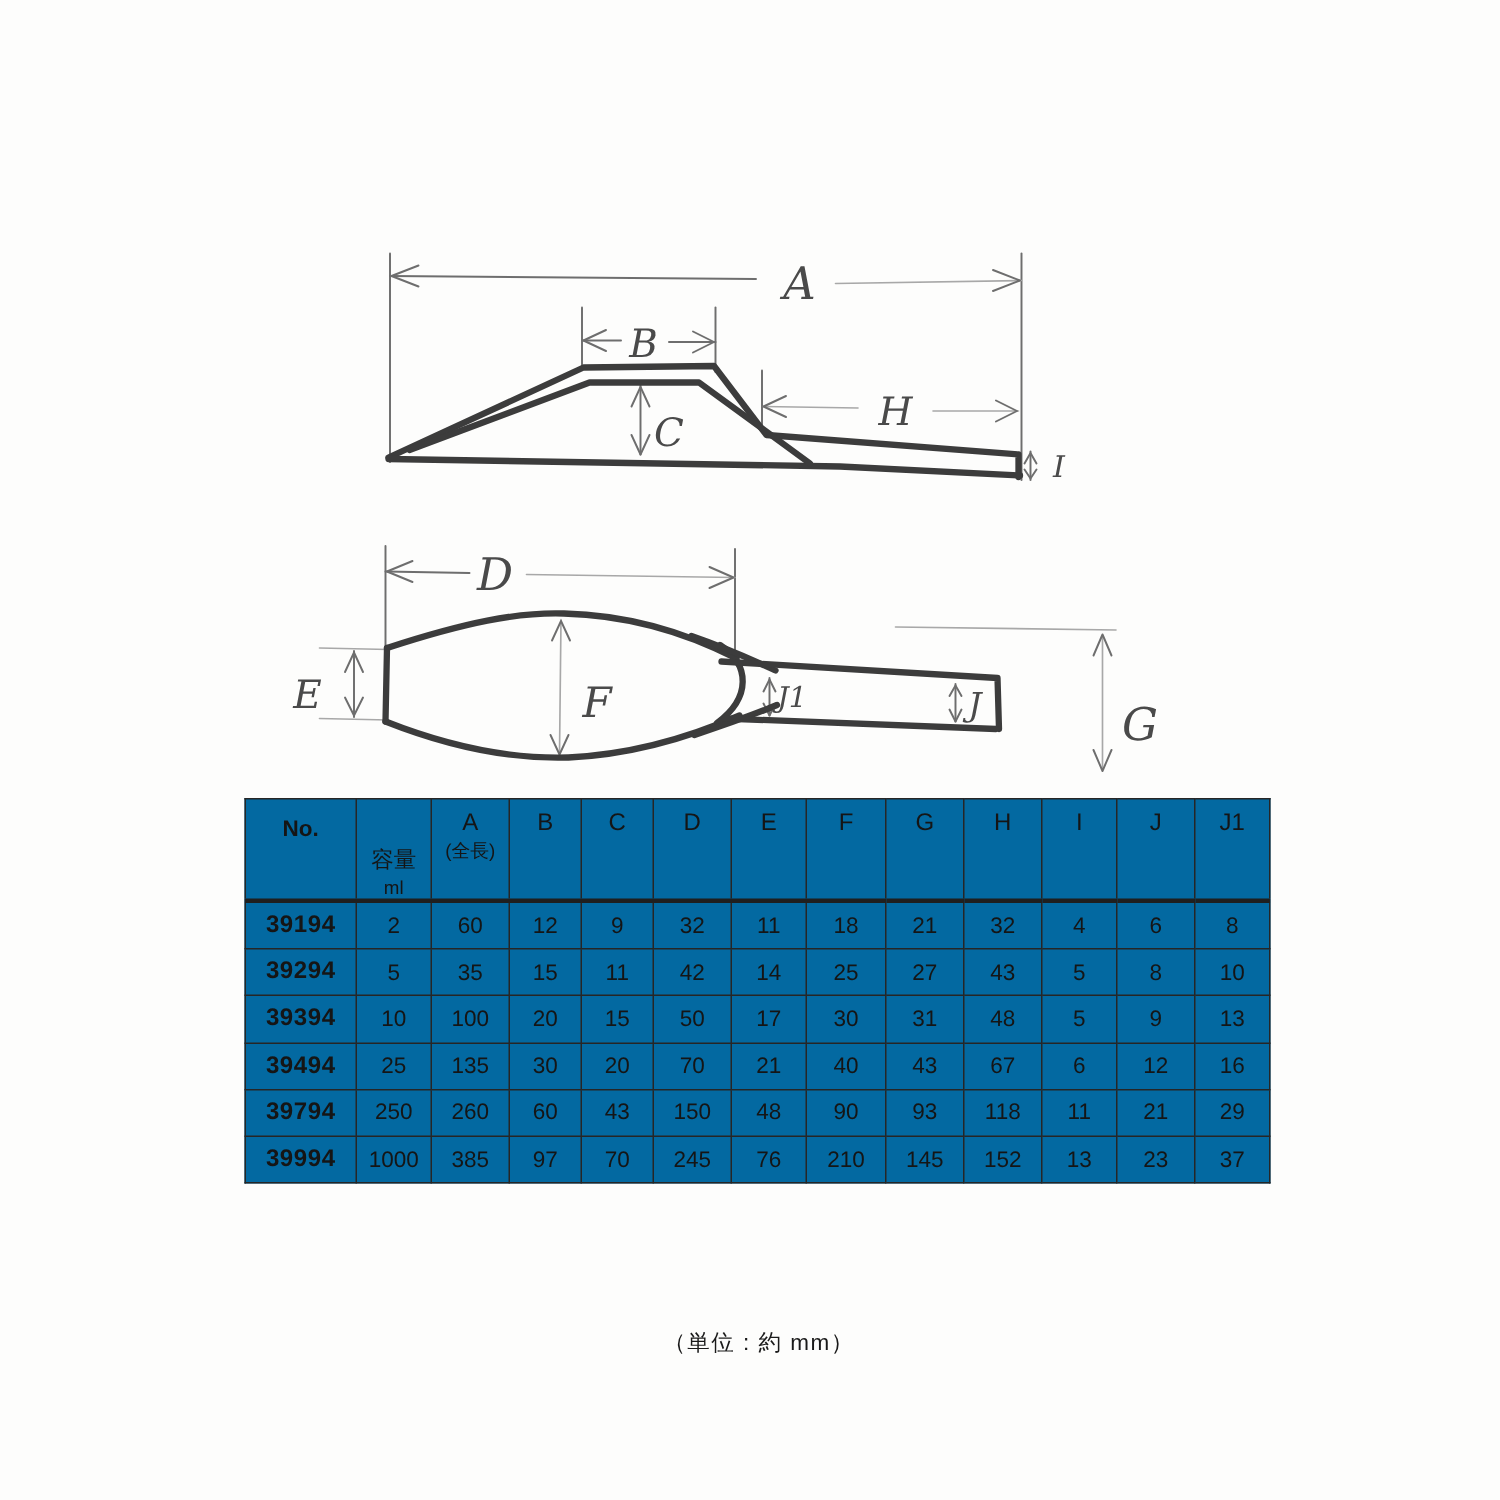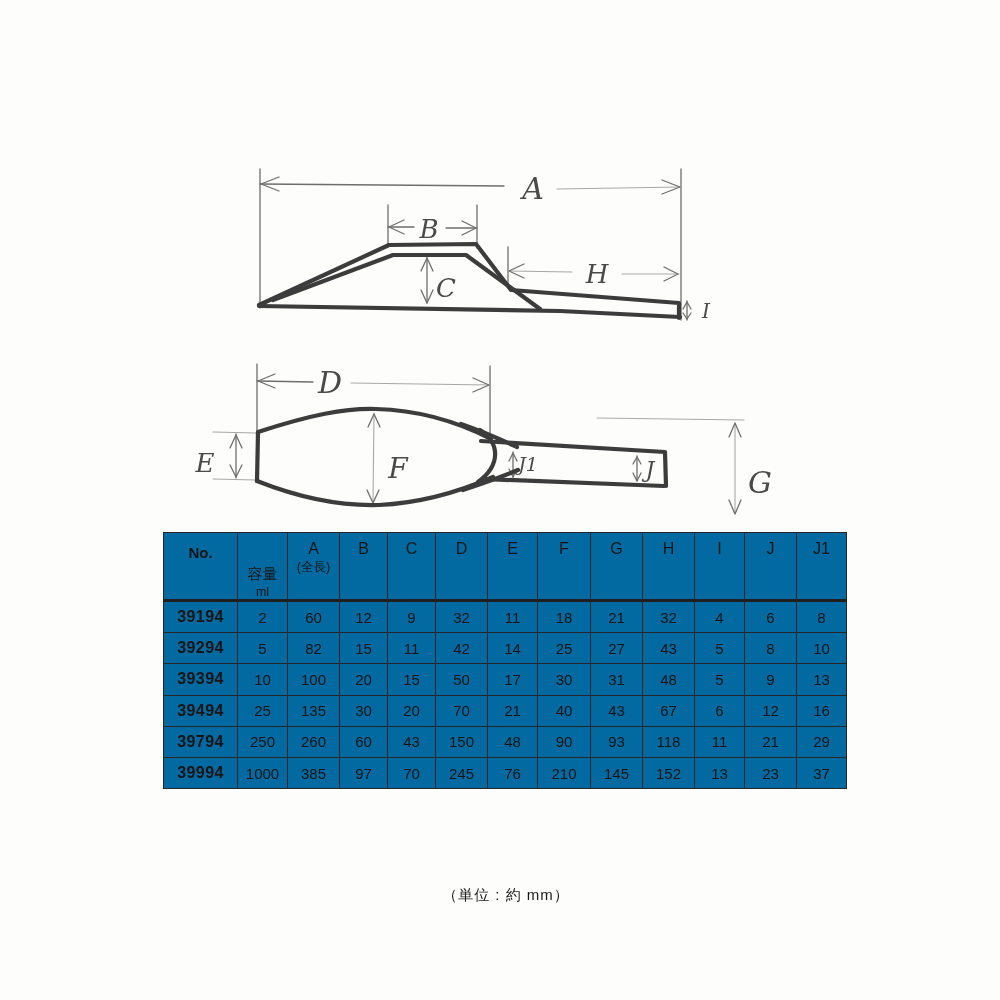--- a/index.html
+++ b/index.html
@@ -226,21 +226,21 @@
           <td>18</td>
           <td>21</td>
           <td>32</td>
           <td>4</td>
           <td>6</td>
           <td>8</td>
         </tr>
         <tr>
           <td class="no-cell">39294</td>
           <td>5</td>
-          <td>82</td>
+          <td>35</td>
           <td>15</td>
           <td>11</td>
           <td>42</td>
           <td>14</td>
           <td>25</td>
           <td>27</td>
           <td>43</td>
           <td>5</td>
           <td>8</td>
           <td>10</td>

